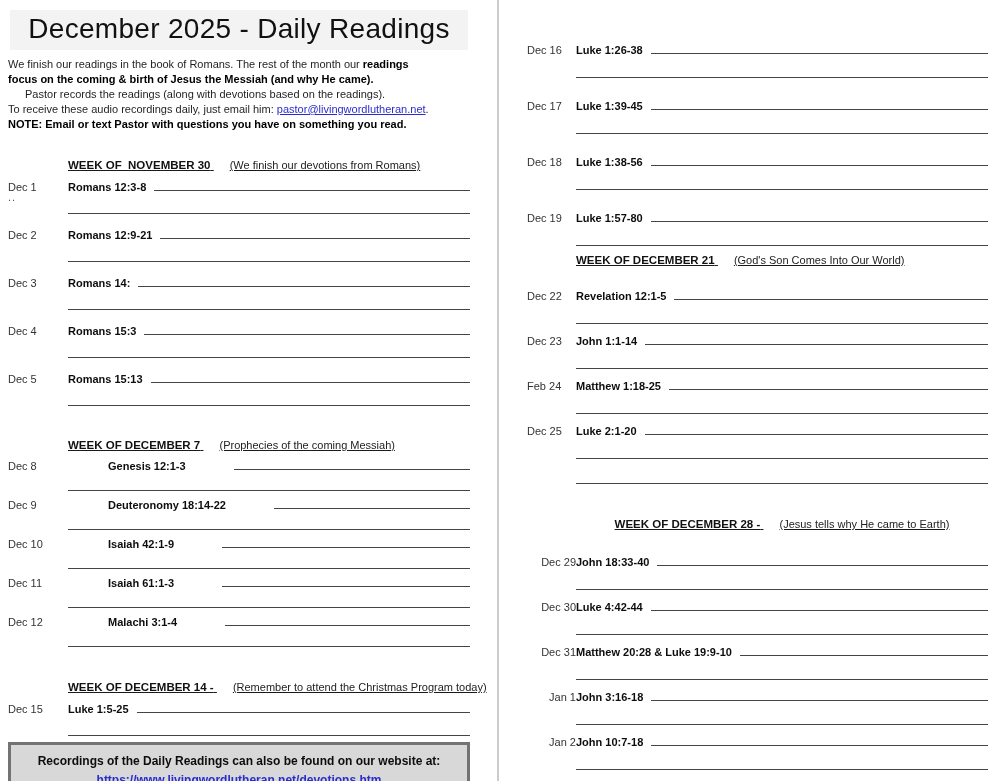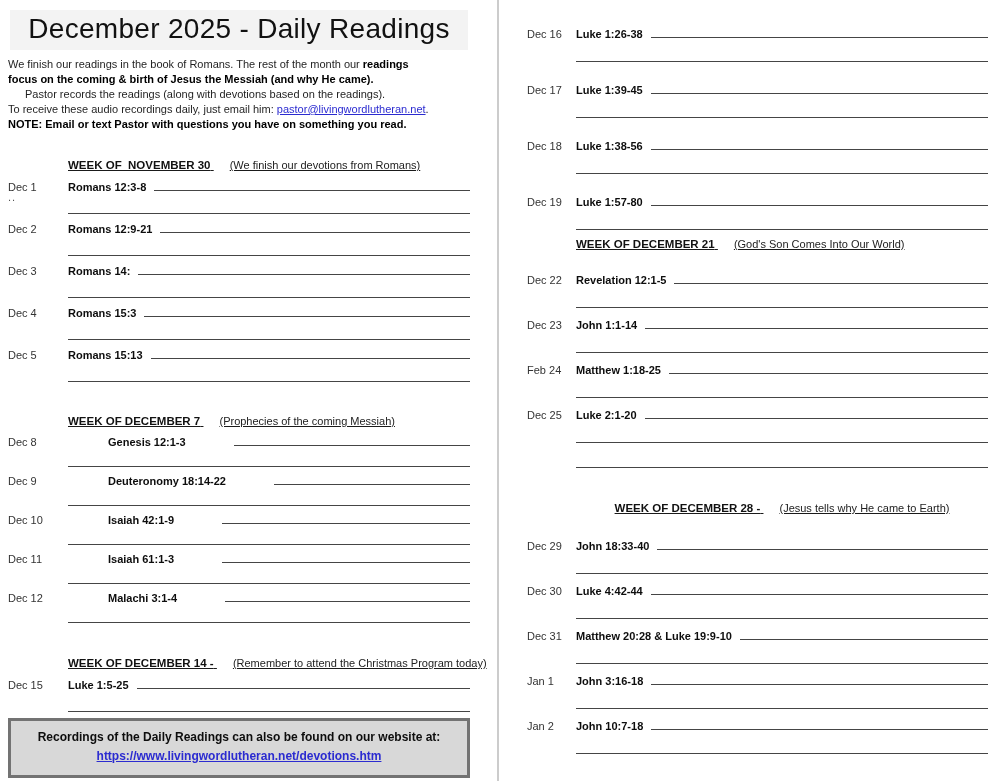--- a/index.html
+++ b/index.html
@@ -5,21 +5,21 @@
   html,body { margin:0; padding:0; background:#ffffff; }
   .page {
     position:relative; width:1000px; height:781px; overflow:hidden;
     background:#ffffff; color:#1a1a1a;
     font-family:"Liberation Sans", sans-serif;
   }
   .divider { position:absolute; left:497px; top:0; width:2px; height:781px; background:var(--divider,#cccccc); }
 
   .col { position:absolute; top:0; box-sizing:border-box; }
   .col-left  { left:0;   width:497px; padding:0 27px 0 8px; }
-  .col-right { left:499px; width:501px; padding:0 12px 0 28px; }
+  .col-right { left:499px; width:501px; padding:16px 12px 0 28px; }
 
   
   .title-row { text-align:center; margin-top:10px; height:40px; }
   .title {
     display:inline-block; background:var(--title-bg,#f3f3f3);
     font-size:28px; line-height:32px; padding:3px 18px 5px; color:#111;
     letter-spacing:0.3px;
   }
 
   
@@ -41,36 +41,36 @@
   .date { flex:none; width:60px; color:#333; }
   .col-right .date { width:49px; }
   .ref { font-weight:bold; white-space:pre; color:#0d0d0d; }
   .fill { flex:1 1 auto; margin:0 0 2px 8px; border-bottom:1.6px solid var(--line,#454545); }
   .e2 { margin-left:60px; height:20px; border-bottom:1.6px solid var(--line,#454545); }
   .col-right .e2 { margin-left:49px; height:21px; }
   .sub { position:absolute; left:0px; top:19px; font-size:11px; color:#555; letter-spacing:1px; line-height:11px; }
 
   
   .col-left .wk1 { margin-top:25px; }
-  .col-left .g1 .entry { margin-bottom:1px; }
+  .col-left .g1 .entry { margin-bottom:7px; }
   .col-left .wk2 { margin-top:31px; }
   .col-left .g2 .entry { margin-bottom:1px; }
   .col-left .g2 .e1 { height:19px;gap:40px; }
   .col-left .g2 .e2 { height:18px; }
   .col-left .wk3 { margin-top:32px; }
 
   
   .col-right .lead { margin-top:20px; }
   .col-right .lead .entry { margin-bottom:14px; }
   .col-right .lead .entry:last-child { margin-bottom:0; }
   .col-right .wk4 { margin-top:6px; }
   .col-right .gA { margin-top:14px; }
   .col-right .gA .entry { margin-bottom:3px; }
   .col-right .wk5 { margin-top:32px;text-align:center; }
-  .col-right .gB { margin-top:16px; }
+  .col-right .gB { margin-top:16px;text-align:right; }
   .col-right .gB .entry { margin-bottom:3px; }
 
   
   .notice {
     margin-top:6px; border:3px solid #737373; background:var(--footer-bg,#d8d8d8);
     text-align:center; padding:7px 4px 9px; box-sizing:border-box;
   }
   .notice .n1 { font-weight:bold; font-size:12px; line-height:18px; color:#0d0d0d; }
   .notice .n2 { font-size:12px; line-height:20px; }
   .notice a { font-weight:bold; }

